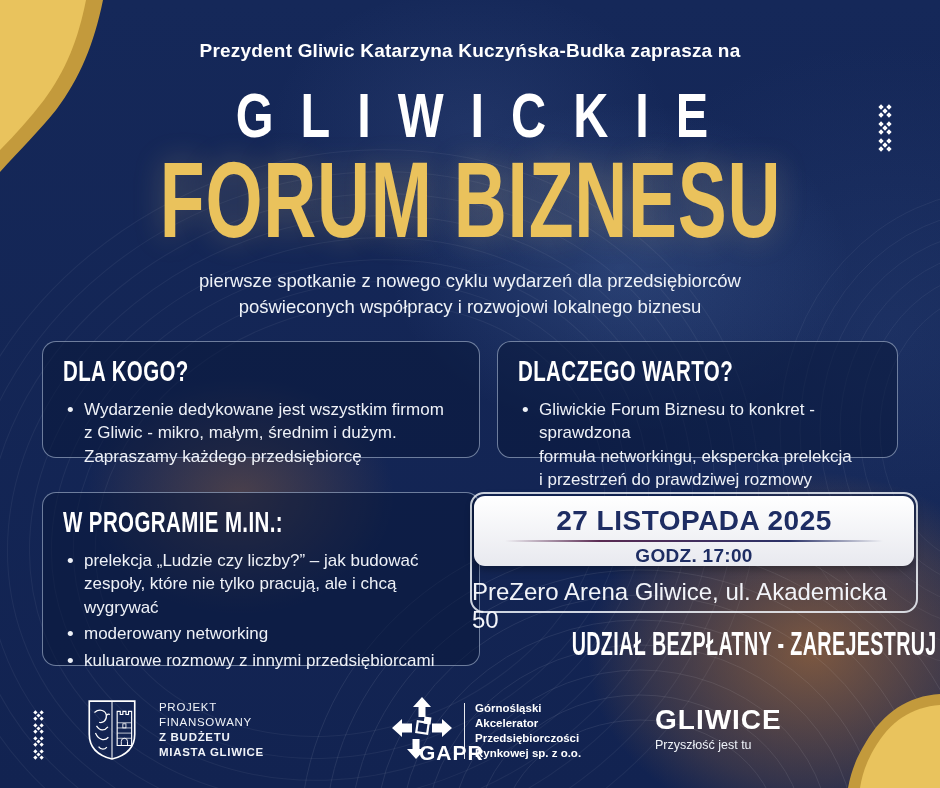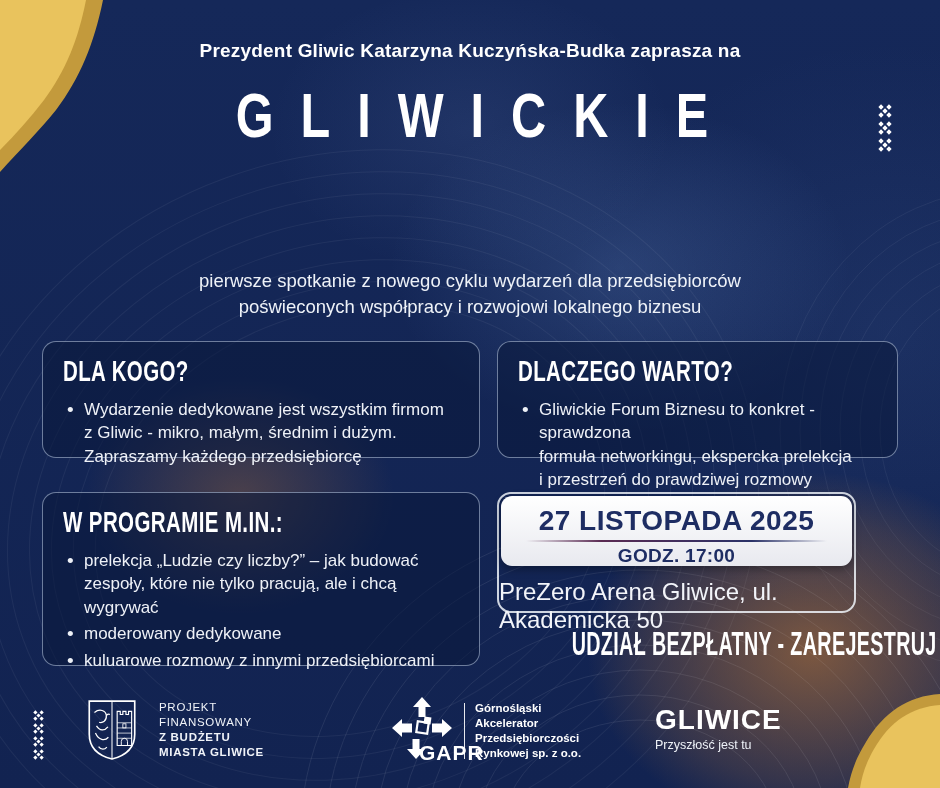--- a/index.html
+++ b/index.html
@@ -38,21 +38,21 @@
   .hcond { display:inline-block; font-size:27px; font-weight:800; letter-spacing:0.5px;
            transform:scale(0.76,1.12); transform-origin:left center; color:#fff; }
   .card ul { margin:0; padding:0; list-style:none; font-size:17px; line-height:1.38; }
   .card li { position:relative; padding-left:21px; margin-bottom:3px; white-space:pre-line; }
   .card li::before { content:"•"; position:absolute; left:4px; top:-1px; font-size:19px; }
   #box-dla-kogo   { left:42px;  top:341px; width:438px; height:117px; }
   #box-dlaczego   { left:497px; top:341px; width:401px; height:117px; padding-right:10px; }
   #box-program    { left:42px;  top:492px; width:438px; height:174px; }
 
   
-  .event-box { position:absolute; left:497px; top:492px; width:359px; height:121px;
+  .event-box { position:absolute; left:470px; top:492px; width:448px; height:121px;
                box-sizing:border-box; border:2px solid rgba(240,244,250,0.85); border-radius:14px; }
   .date-card { position:absolute; left:2px; right:2px; top:2px; height:70px; border-radius:11px;
                background:linear-gradient(180deg,#ffffff 0%,#e8e9ef 100%);
                box-shadow:0 3px 9px rgba(0,0,0,0.35); text-align:center; }
   .date { margin-top:9px; font-size:28px; font-weight:800; color:#1e2d63; letter-spacing:0.5px; }
   .sep  { width:86%; height:2px; margin:3px auto 3px;
           background:linear-gradient(90deg,rgba(90,42,82,0), #5a2a52 25%, #2a3268 75%, rgba(42,50,104,0)); }
   .time { font-size:19px; font-weight:800; color:#1e2d63; letter-spacing:0.3px; }
   .venue { position:absolute; left:0; right:0; top:84px; text-align:left; font-size:24px; color:#f2f4f9; }
   .cta { position:absolute; left:497px; top:629px; width:401px; text-align:center; }
@@ -158,20 +158,21 @@
       </svg>
     <svg>
         <use href="#xc"></use>
       </svg>
   </div>
 
   <div class="layer">
 
     <p class="invite">Prezydent Gliwic Katarzyna Kuczyńska-Budka zaprasza na</p>
     <h1 class="t1"><span class="cond1">GLIWICKIE</span></h1>
+    <h2 class="t2"><span class="cond2">FORUM BIZNESU</span></h2>
     <p class="sub"><span>pierwsze spotkanie z nowego cyklu wydarzeń dla przedsiębiorców</span><br><span>poświeconych współpracy i rozwojowi lokalnego biznesu</span></p>
 
     <section class="card" id="box-dlaczego">
       <h3><span class="hcond">DLACZEGO WARTO?</span></h3>
       <ul>
         <li>Gliwickie Forum Biznesu to konkret - sprawdzona
 formuła networkingu, ekspercka prelekcja
 i przestrzeń do prawdziwej rozmowy</li>
       </ul>
     </section>
@@ -184,21 +185,21 @@
 Zapraszamy każdego przedsiębiorcę</li>
       </ul>
     </section>
 
     <section class="card" id="box-program">
       <h3><span class="hcond">W PROGRAMIE M.IN.:</span></h3>
       <ul>
         <li>prelekcja „Ludzie czy liczby?” – jak budować
 zespoły, które nie tylko pracują, ale i chcą
 wygrywać</li>
-        <li>moderowany dedykowane</li>
+        <li>moderowany networking</li>
         <li>kuluarowe rozmowy z innymi przedsiębiorcami</li>
       </ul>
     </section>
 
     <section class="event-box">
       <div class="date-card">
         <div class="date">27 LISTOPADA 2025</div>
         <div class="sep"></div>
         <div class="time">GODZ. 17:00</div>
       </div>

